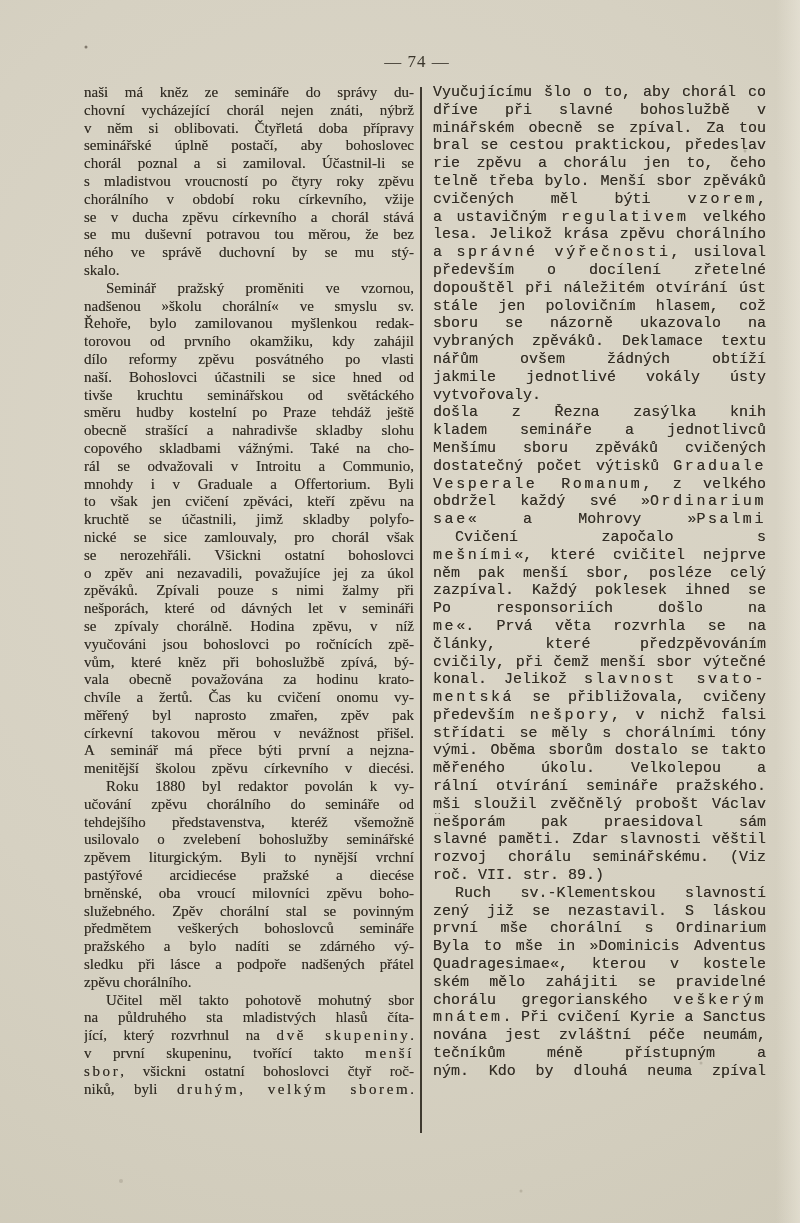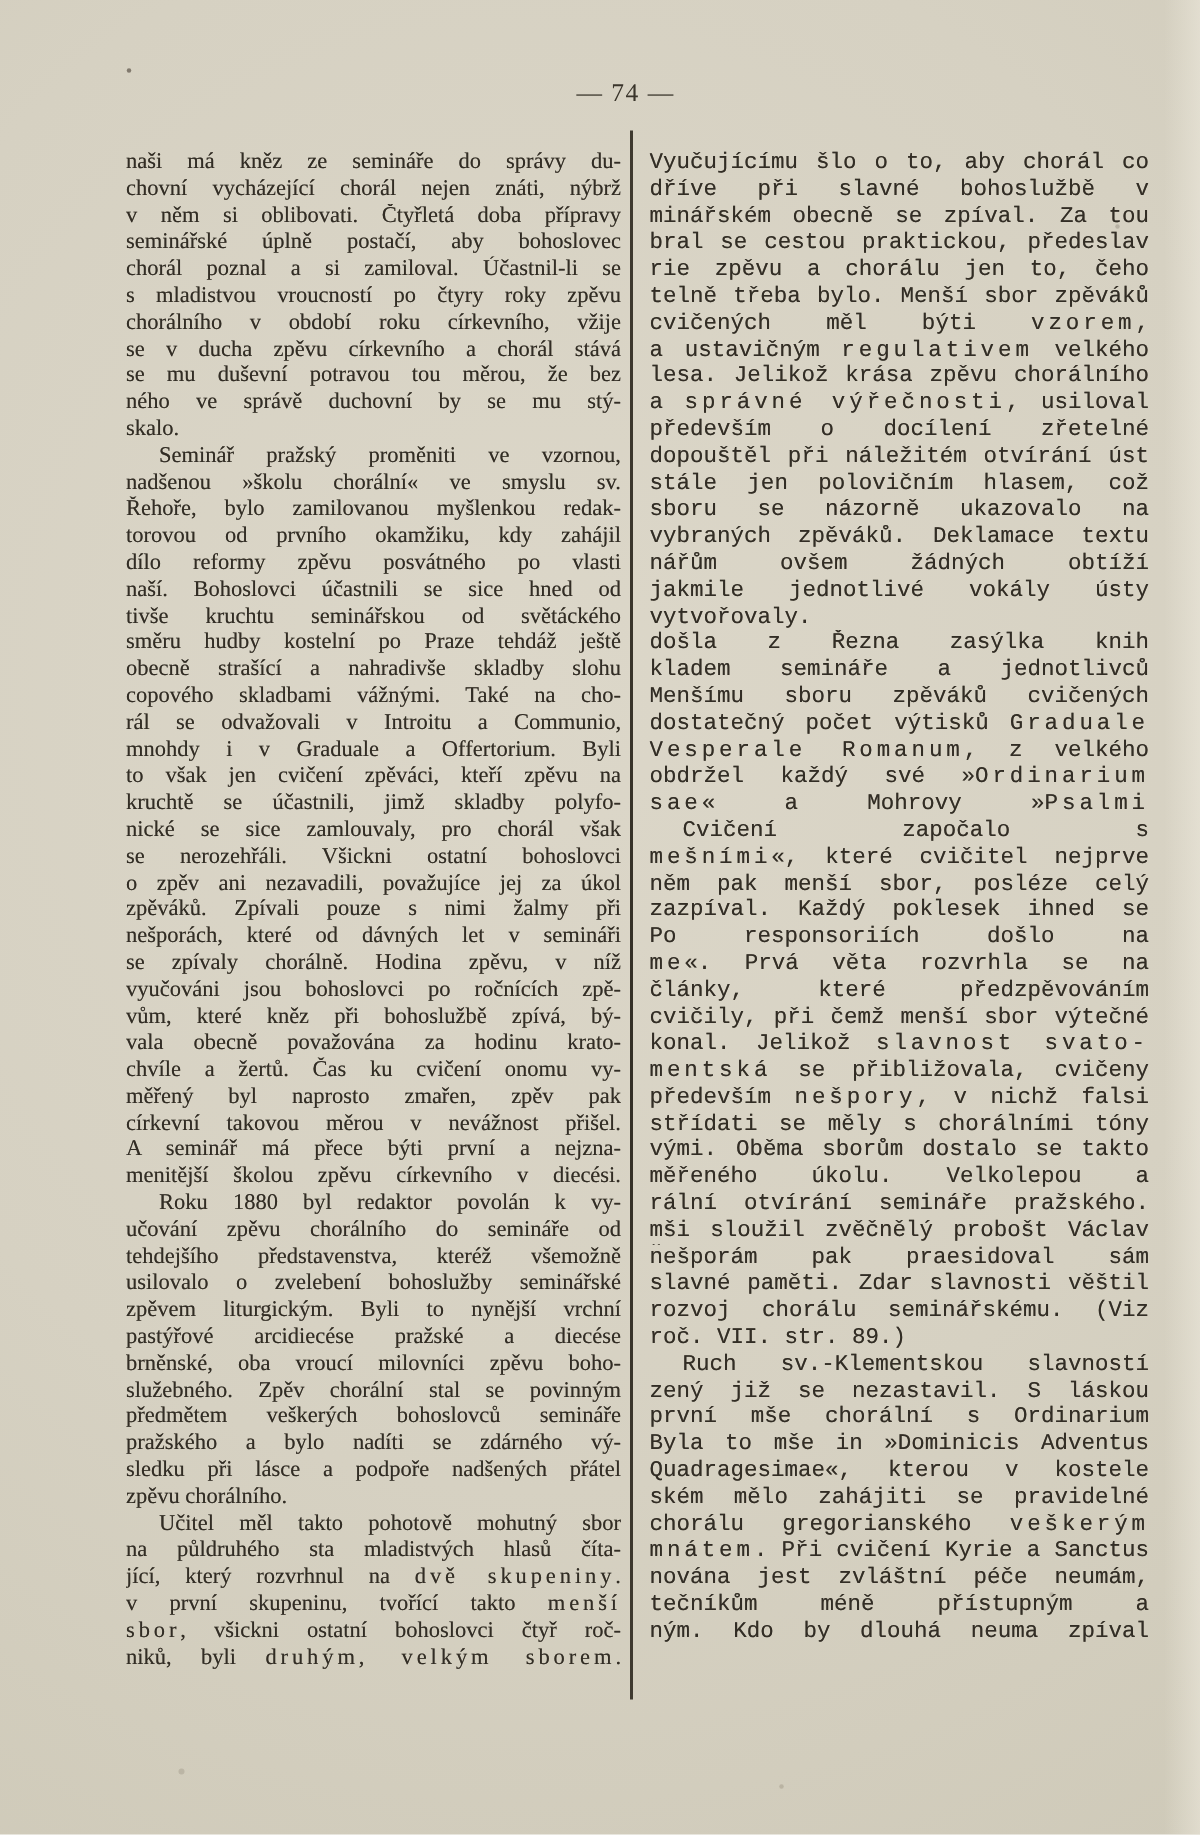--- a/index.html
+++ b/index.html
@@ -17,21 +17,20 @@
     text-align: center;
     font-size: 17px;
     letter-spacing: 1px;
     color: #3a352b;
   }
   .column {
     position: absolute; top: 84px;
     font-size: 15px;
     line-height: 17.81px;
     text-shadow: 0 0 0.3px rgba(42, 36, 26, 0.55);
-    margin-top: 16px;
   }
   #col-left  { left: 84px;  width: 330px; }
   #col-right { left: 433px; width: 333px; font-family: Liberation Mono, monospace; }
   .divider {
     position: absolute; left: 420px; top: 87px;
     width: 2px; height: 1046px;
     background: linear-gradient(#3f3a30, #332f26 60%, #3f3a30);
   }
   .line {
     height: 17.81px;

